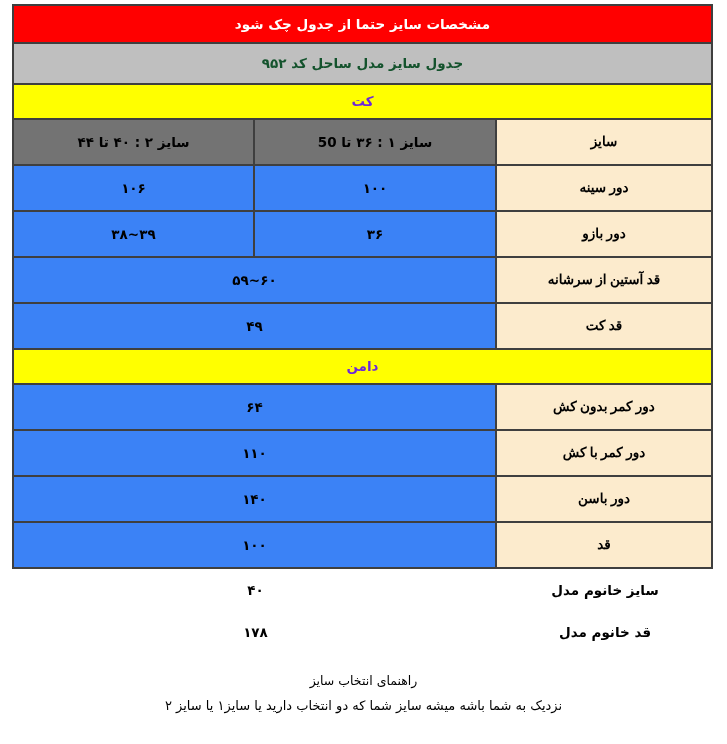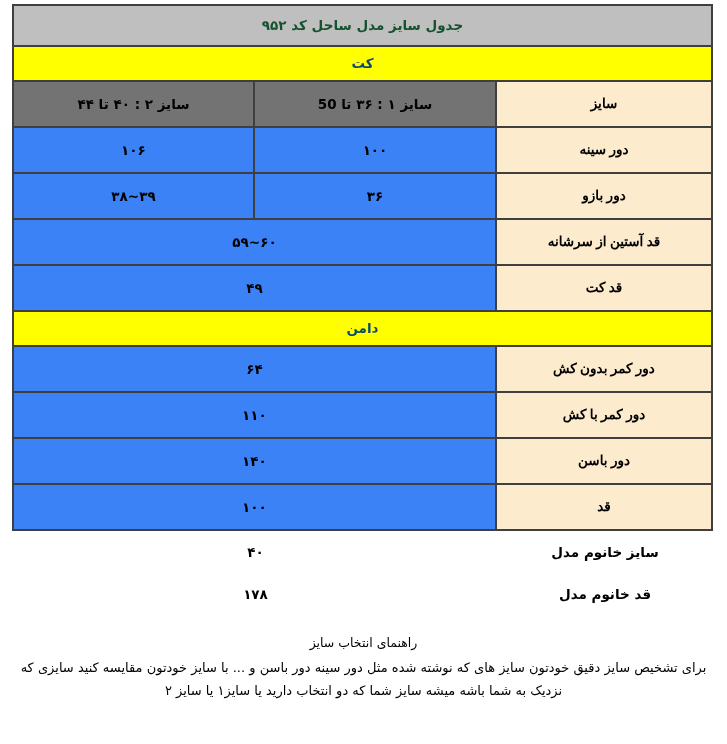--- a/index.html
+++ b/index.html
@@ -55,21 +55,21 @@
     letter-spacing: .2px;
   }
   .banner-gray {
     background: #bfbfbf;
     color: #14532d;
     height: 39px;
     font-size: 15px;
   }
   .banner-yellow {
     background: #ffff00;
-    color: #0c4a6e;
+    color: #6d28d9;
     height: 33px;
     font-size: 14px;
   }
 
   
   .col-head {
     background: #737373;
     height: 42px;
     font-size: 13px;
   }
@@ -128,20 +128,23 @@
 <div class="sheet">
 
   <table class="size-table">
     <colgroup>
       <col class="c-label">
       <col class="c-s1">
       <col class="c-s2">
     </colgroup>
     <tbody>
       <tr>
+        <td class="banner-red" colspan="3">مشخصات سایز حتما از جدول چک شود</td>
+      </tr>
+      <tr>
         <td class="banner-gray" colspan="3">جدول سایز مدل ساحل  کد ۹۵۲</td>
       </tr>
       <tr>
         <td class="banner-yellow" colspan="3">کت</td>
       </tr>
 
       <tr>
         <td class="row-label">سایز</td>
         <td class="col-head">سایز ۱ : ۳۶ تا 50</td>
         <td class="col-head">سایز ۲ : ۴۰ تا ۴۴</td>
@@ -201,17 +204,16 @@
       </tr>
       <tr>
         <td>قد خانوم مدل</td>
         <td>۱۷۸</td>
       </tr>
     </tbody>
   </table>
 
   <div class="guide">
     <div class="guide-title">راهنمای انتخاب سایز</div>
-    <div class="guide-line">برای تشخیص سایز دقیق خودتون سایز های که نوشته شده مثل دور سینه دور باسن و ... با سایز خودتون مقایسه کنید سایزی که</div>
     <div class="guide-line">نزدیک به شما باشه میشه سایز شما که دو انتخاب دارید یا سایز۱ یا سایز ۲</div>
   </div>
 
 </div>
 
 </body></html>

